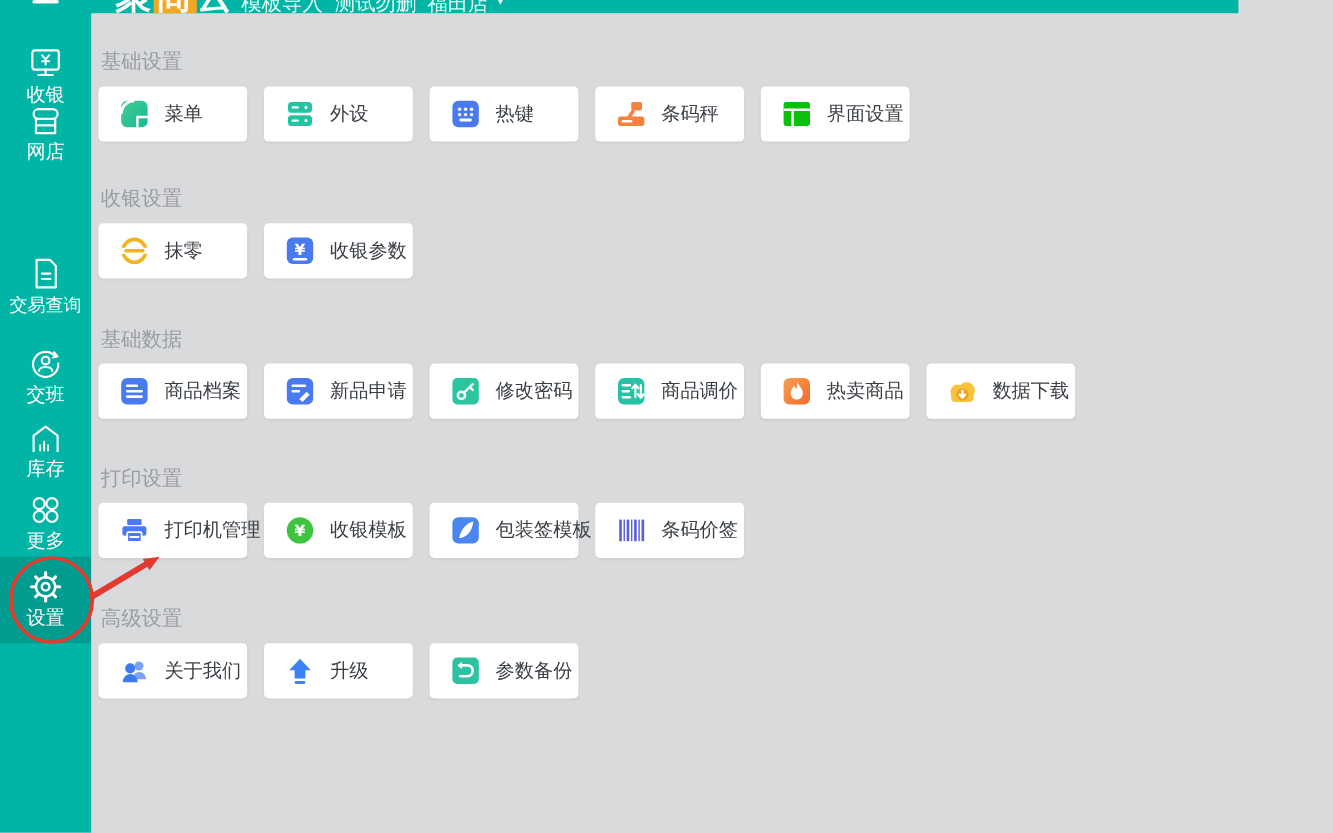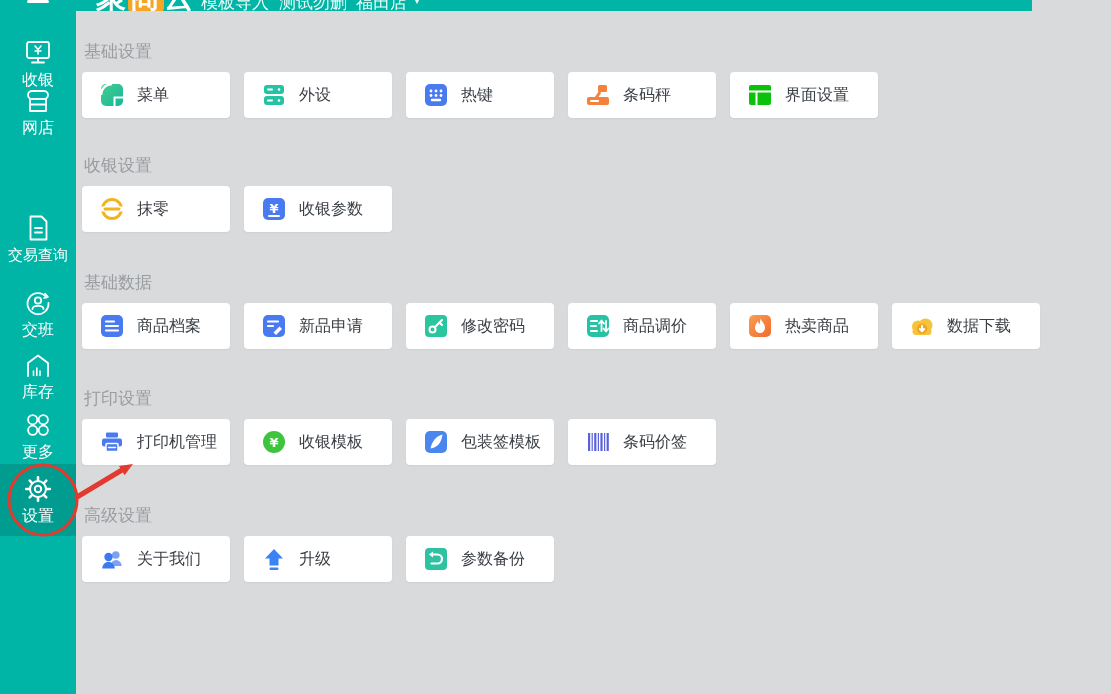--- a/index.html
+++ b/index.html
@@ -33,21 +33,21 @@
     display:block;color:#fff;font-size:16px;line-height:17px;margin-top:3px;
     letter-spacing:0px;white-space:nowrap;
   }
   .side-sel-bg{position:absolute;left:0;top:464px;width:76px;height:72px;background:rgba(0,0,0,0.13);}
   
   .content{position:absolute;left:76px;top:11px;width:1035px;height:683px;background:#d9dadc;}
   .section{position:absolute;left:6px;}
   .sec-title{font-size:17px;color:#9a9da0;line-height:22px;margin:0 0 9px 2px;font-weight:400;}
   .row{display:flex;gap:14px;}
   .tile{
-    width:148px;height:46px;background:#fff;border-radius:4px;
+    width:124px;height:46px;background:#fff;border-radius:4px;
     display:flex;align-items:center;box-shadow:0 1px 2px rgba(0,0,0,0.05);
     cursor:pointer;flex:0 0 auto;
   }
   .ticon{width:26px;height:26px;margin:0 12px 0 17px;flex:0 0 auto;display:block;}
   .ticon svg{display:block;}
   .tlabel{font-size:16px;color:#3a3f45;white-space:nowrap;}
   
   .annot{position:absolute;left:0;top:0;width:1111px;height:694px;z-index:9;pointer-events:none;}
 </style>
 </head>

